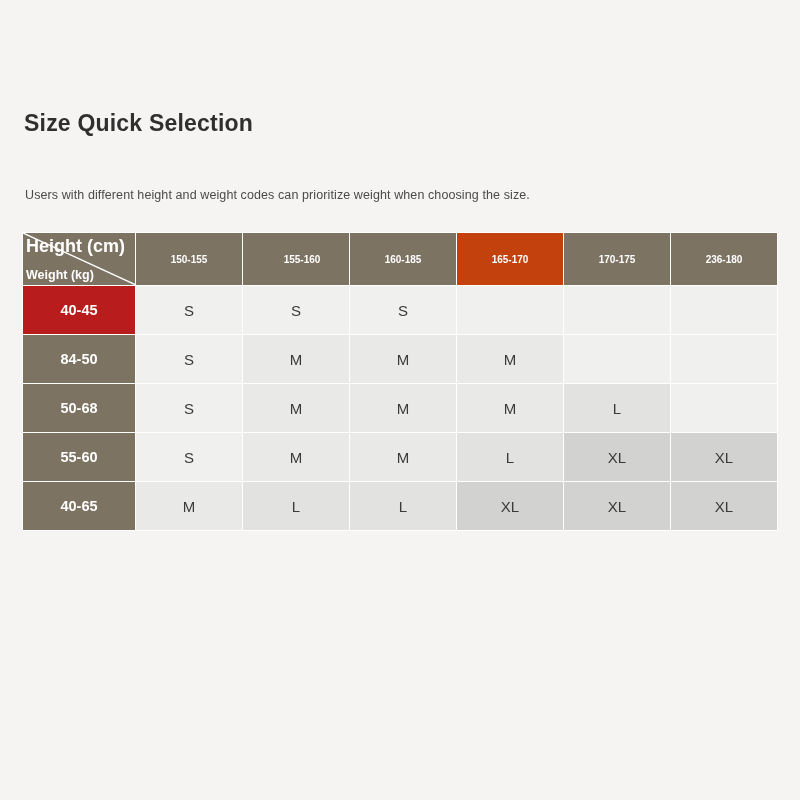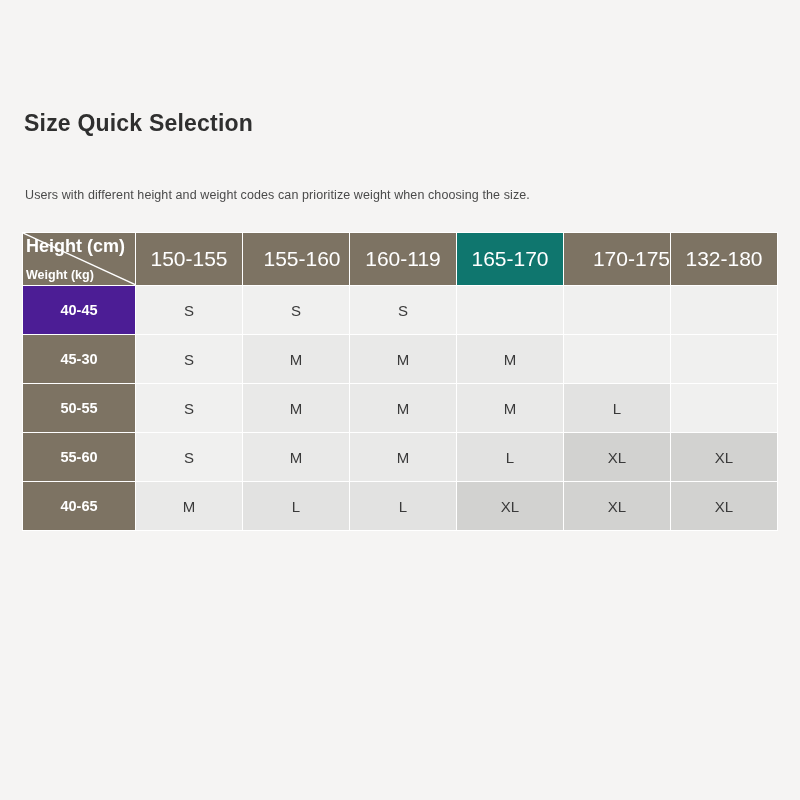--- a/index.html
+++ b/index.html
@@ -56,22 +56,22 @@
     text-align: center;
     vertical-align: middle;
     font-size: 15px;
     font-weight: 600;
     border: 1px solid #ffffff;
     color: #3a3a3a;
   }
   th.header-h {
     background: #7d7363;
     color: #ffffff;
-    font-size: 21px;
-    font-weight: 400;
+    font-size: 10px;
+    font-weight: 700;
   }
   th.header-w {
     background: #7d7363;
     color: #ffffff;
     font-size: 14.5px;
     font-weight: 600;
   }
   td.cell {
     font-weight: 500;
     font-size: 15px;
@@ -131,45 +131,45 @@
           <tr class="row-head-tall">
             <th class="corner">
               <svg class="diag" viewBox="0 0 113 52" preserveAspectRatio="none">
                 <line x1="0" y1="0" x2="113" y2="52" stroke="#ffffff" stroke-width="1.4"></line>
               </svg>
               <span class="lbl-h">Height (cm)</span>
               <span class="lbl-w">Weight (kg)</span>
             </th>
             <th class="header-h" style="background: rgb(125, 115, 99);">150-155</th>
             <th class="header-h" style="background: rgb(125, 115, 99); padding-left: 12px;">155-160</th>
-            <th class="header-h" style="background: rgb(125, 115, 99);">160-119</th>
-            <th class="header-h" style="background: #0f766e;">165-170</th>
-            <th class="header-h" style="background: rgb(125, 115, 99); text-align: right;">170-175</th>
-            <th class="header-h" style="background: rgb(125, 115, 99);">132-180</th>
+            <th class="header-h" style="background: rgb(125, 115, 99);">160-185</th>
+            <th class="header-h" style="background: #c2410c;">165-170</th>
+            <th class="header-h" style="background: rgb(125, 115, 99);">170-175</th>
+            <th class="header-h" style="background: rgb(125, 115, 99);">236-180</th>
           </tr>
           <tr>
-            <th class="header-w" style="background: #4c1d95;">40-45</th>
+            <th class="header-w" style="background: #b91c1c;">40-45</th>
             <td class="cell" style="background: rgb(240, 240, 239);">S</td>
             <td class="cell" style="background: rgb(240, 240, 239);">S</td>
             <td class="cell" style="background: rgb(240, 240, 239);">S</td>
             <td class="cell" style="background: rgb(240, 240, 239);"></td>
             <td class="cell" style="background: rgb(240, 240, 239);"></td>
             <td class="cell" style="background: rgb(240, 240, 239);"></td>
           </tr>
           <tr>
-            <th class="header-w" style="background: rgb(125, 115, 99);">45-30</th>
+            <th class="header-w" style="background: rgb(125, 115, 99);">84-50</th>
             <td class="cell" style="background: rgb(240, 240, 239);">S</td>
             <td class="cell" style="background: rgb(233, 233, 232);">M</td>
             <td class="cell" style="background: rgb(233, 233, 232);">M</td>
             <td class="cell" style="background: rgb(233, 233, 232);">M</td>
             <td class="cell" style="background: rgb(240, 240, 239);"></td>
             <td class="cell" style="background: rgb(240, 240, 239);"></td>
           </tr>
           <tr>
-            <th class="header-w" style="background: rgb(125, 115, 99);">50-55</th>
+            <th class="header-w" style="background: rgb(125, 115, 99);">50-68</th>
             <td class="cell" style="background: rgb(240, 240, 239);">S</td>
             <td class="cell" style="background: rgb(233, 233, 232);">M</td>
             <td class="cell" style="background: rgb(233, 233, 232);">M</td>
             <td class="cell" style="background: rgb(233, 233, 232);">M</td>
             <td class="cell" style="background: rgb(226, 226, 225);">L</td>
             <td class="cell" style="background: rgb(240, 240, 239);"></td>
           </tr>
           <tr>
             <th class="header-w" style="background: rgb(125, 115, 99);">55-60</th>
             <td class="cell" style="background: rgb(240, 240, 239);">S</td>

